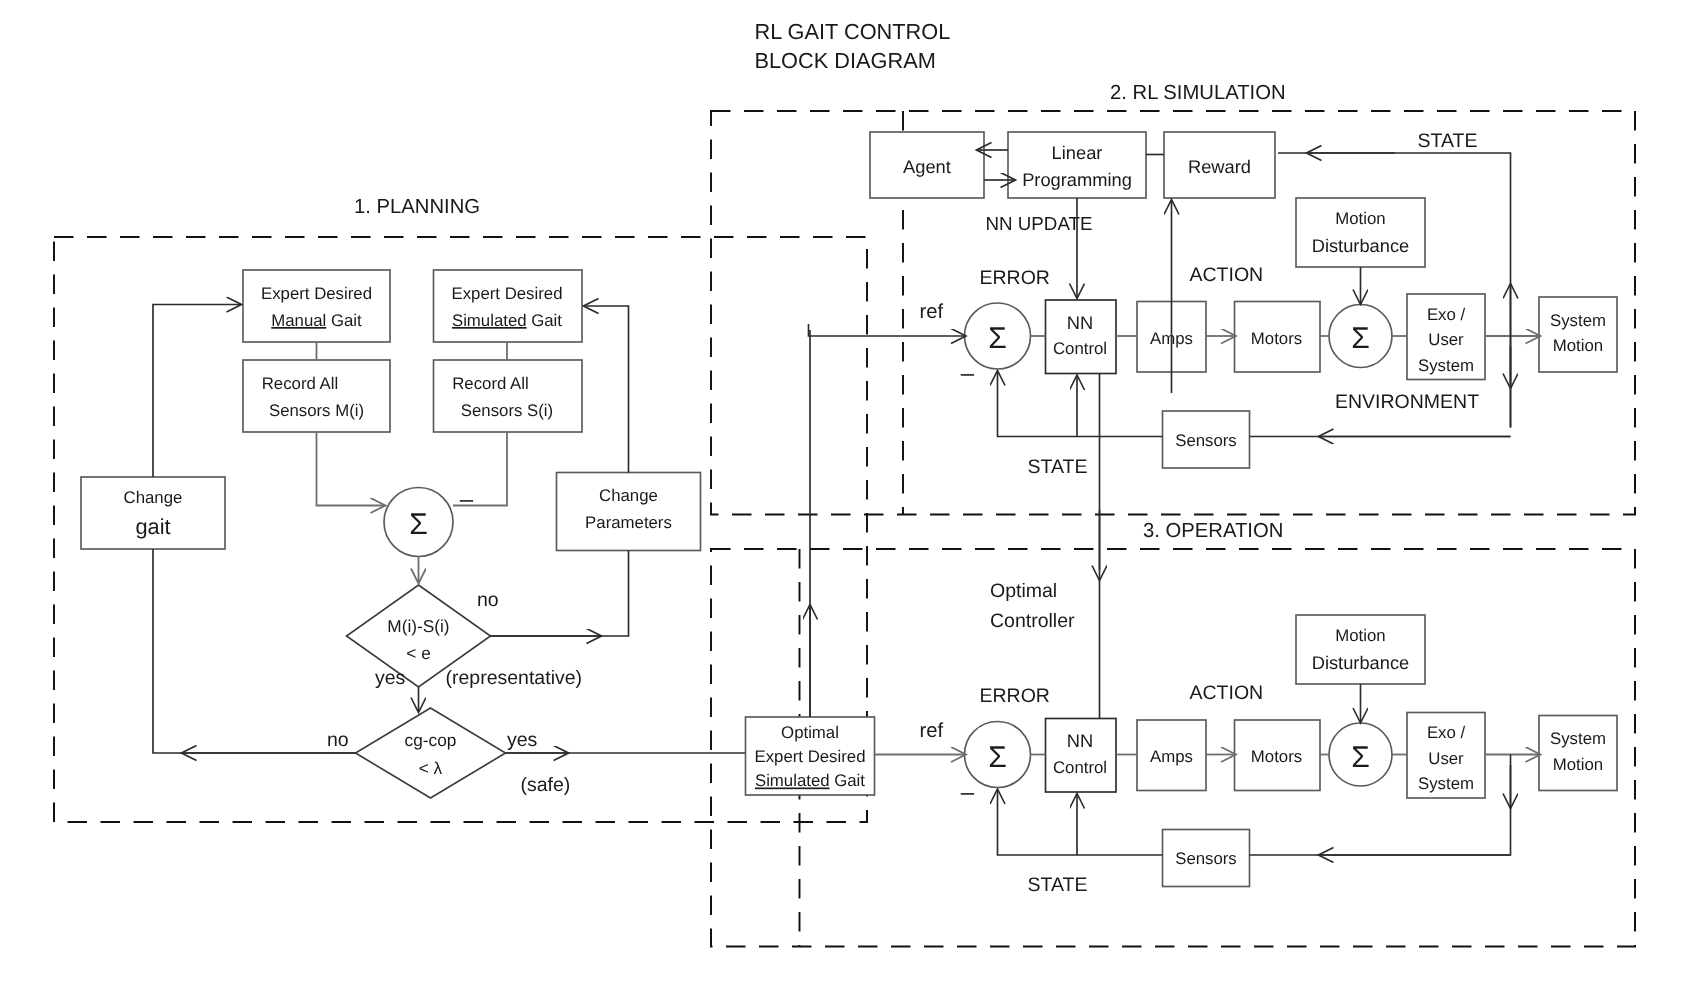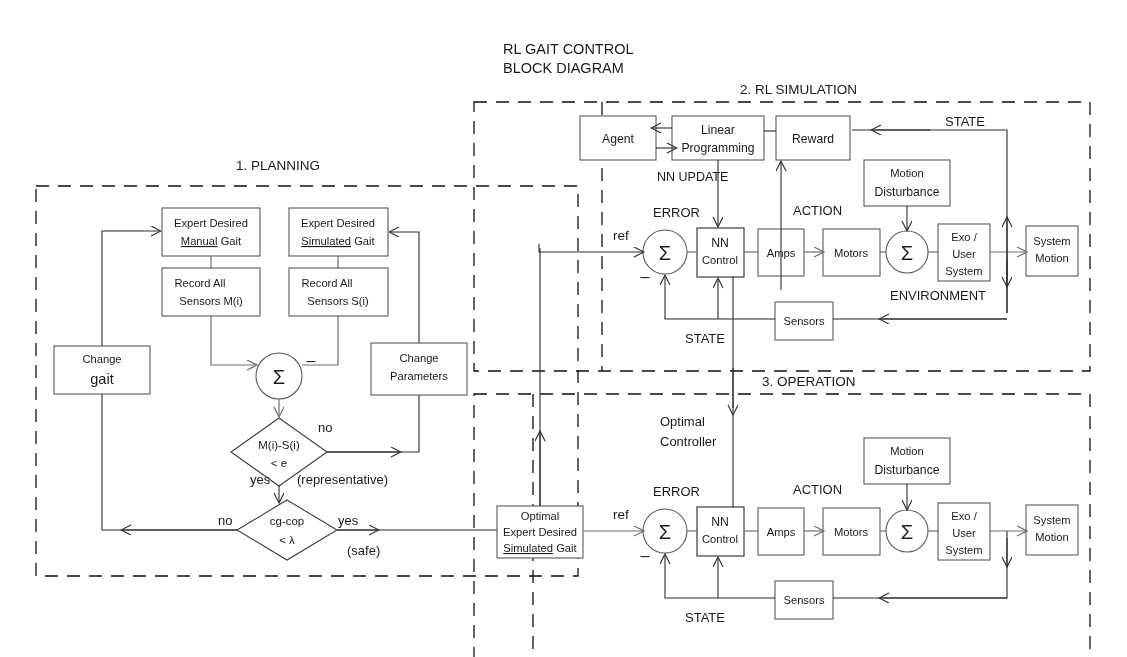--- a/index.html
+++ b/index.html
@@ -1,18 +1,18 @@
 <!DOCTYPE html>
 <html><head>
 <meta charset="utf-8">
 <style>
   html,body{margin:0;padding:0;background:#ffffff;}
   body{width:1127px;height:657px;overflow:hidden;
        font-family:"Liberation Sans","DejaVu Sans",sans-serif;color:#1a1a1a;}
-  #stage{position:relative;width:1127px;height:484px;margin-top:28px;}
+  #stage{position:relative;width:1127px;height:484px;}
   svg#diagram{position:absolute;left:0;top:0;width:1127px;height:657px;}
   .bx{fill:#ffffff;stroke:#5a5a5a;stroke-width:1.1;}
   .bxd{fill:#ffffff;stroke:#2b2b2b;stroke-width:1.1;}
   .circ{fill:#ffffff;stroke:#5a5a5a;stroke-width:1.1;}
   .dia{fill:#ffffff;stroke:#3c3c3c;stroke-width:1.1;}
   .ln{stroke:#2b2b2b;stroke-width:1.1;fill:none;}
   .lng{stroke:#6e6e6e;stroke-width:1.2;fill:none;}
   .dash{fill:none;stroke:#111;stroke-width:1.3;stroke-dasharray:13 9;}
   text{font-family:"Liberation Sans","DejaVu Sans",sans-serif;fill:#1a1a1a;}
   .t-title{font-size:14.5px;}

